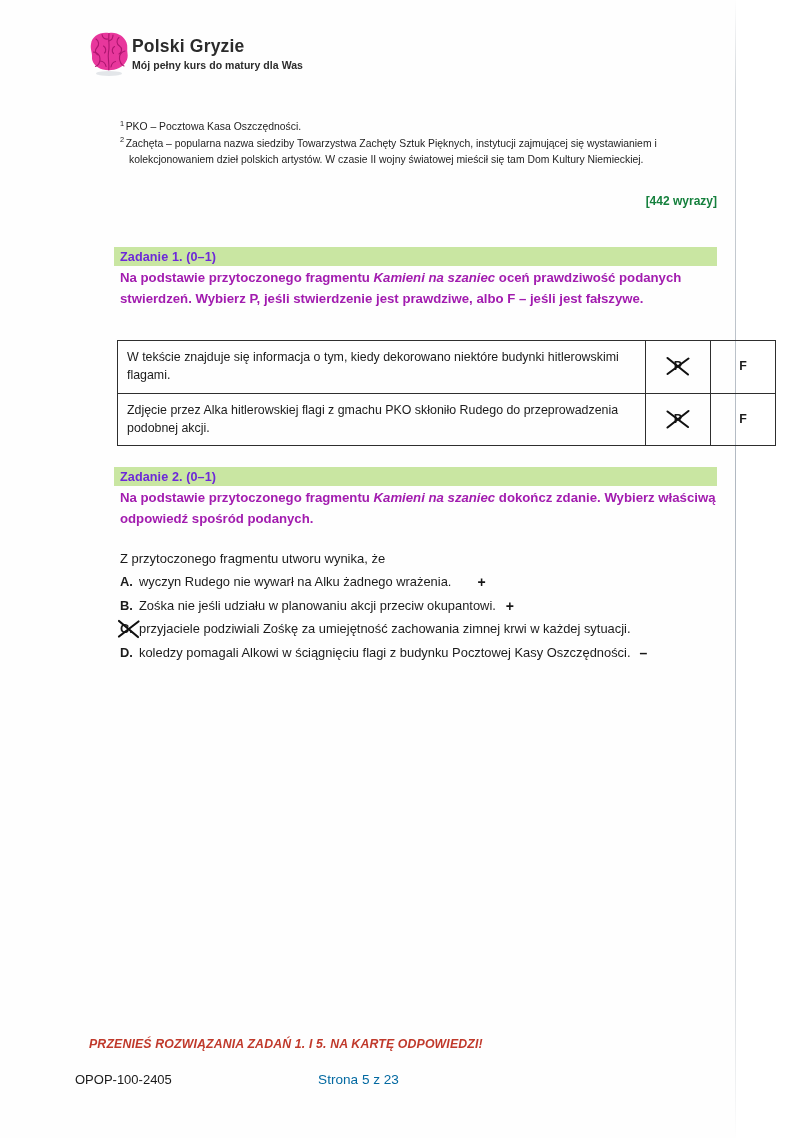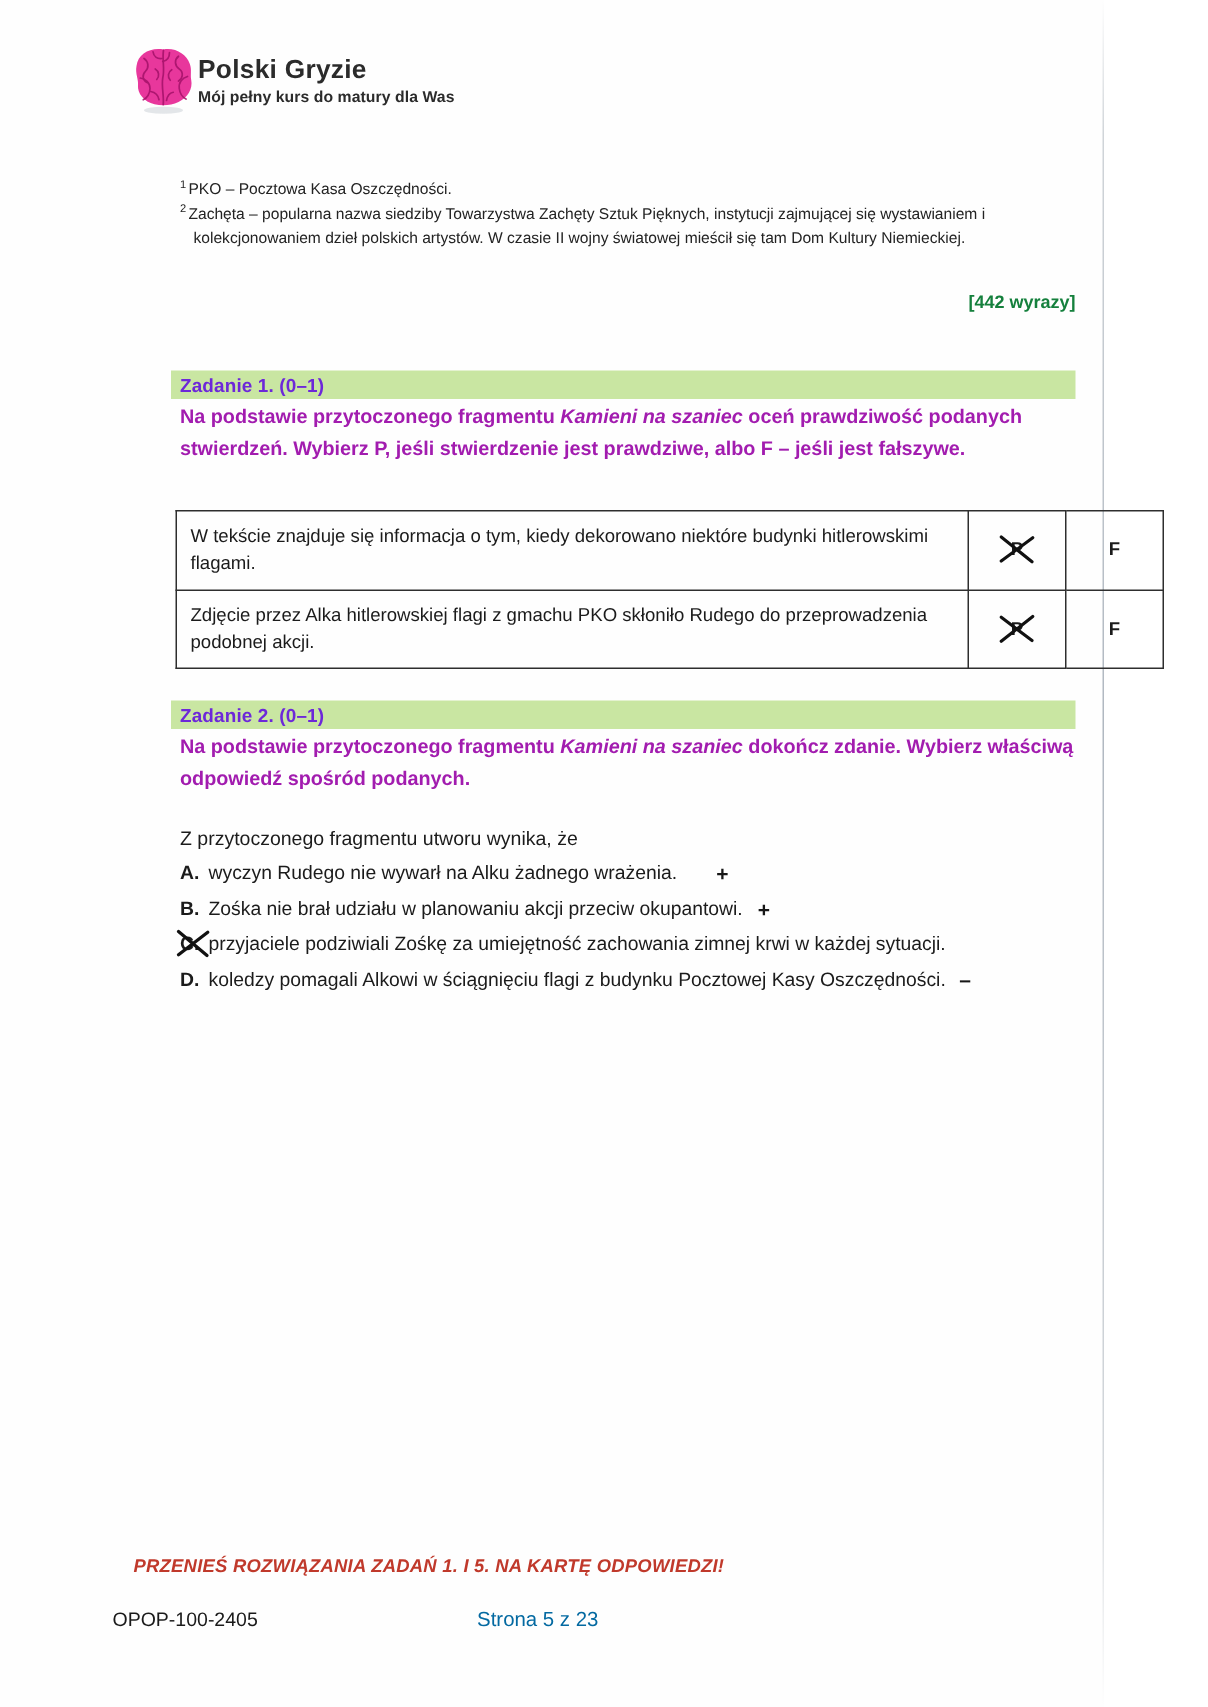--- a/index.html
+++ b/index.html
@@ -358,21 +358,21 @@
   <div class="answers">
 
     <div class="answer-row">
       <span class="answer-letter">A.</span>
       <span class="answer-text">wyczyn Rudego nie wywarł na Alku żadnego wrażenia.</span>
       <span class="answer-mark plus-a">+</span>
     </div>
 
     <div class="answer-row">
       <span class="answer-letter">B.</span>
-      <span class="answer-text">Zośka nie brał udziału w planowaniu akcji przeciw okupantowi.</span>
+      <span class="answer-text">Zośka nie jeśli udziału w planowaniu akcji przeciw okupantowi.</span>
       <span class="answer-mark plus-b">+</span>
     </div>
 
     <div class="answer-row">
       <span class="answer-letter crossed">
         <span>C.</span>
         <svg class="mark" viewBox="0 0 26 21" aria-hidden="true">
           <path d="M3 2.5 L22 18.5" stroke="#111" stroke-width="2.2" stroke-linecap="round" fill="none"></path>
           <path d="M22.5 3 L3 18" stroke="#111" stroke-width="2.2" stroke-linecap="round" fill="none"></path>
         </svg>

